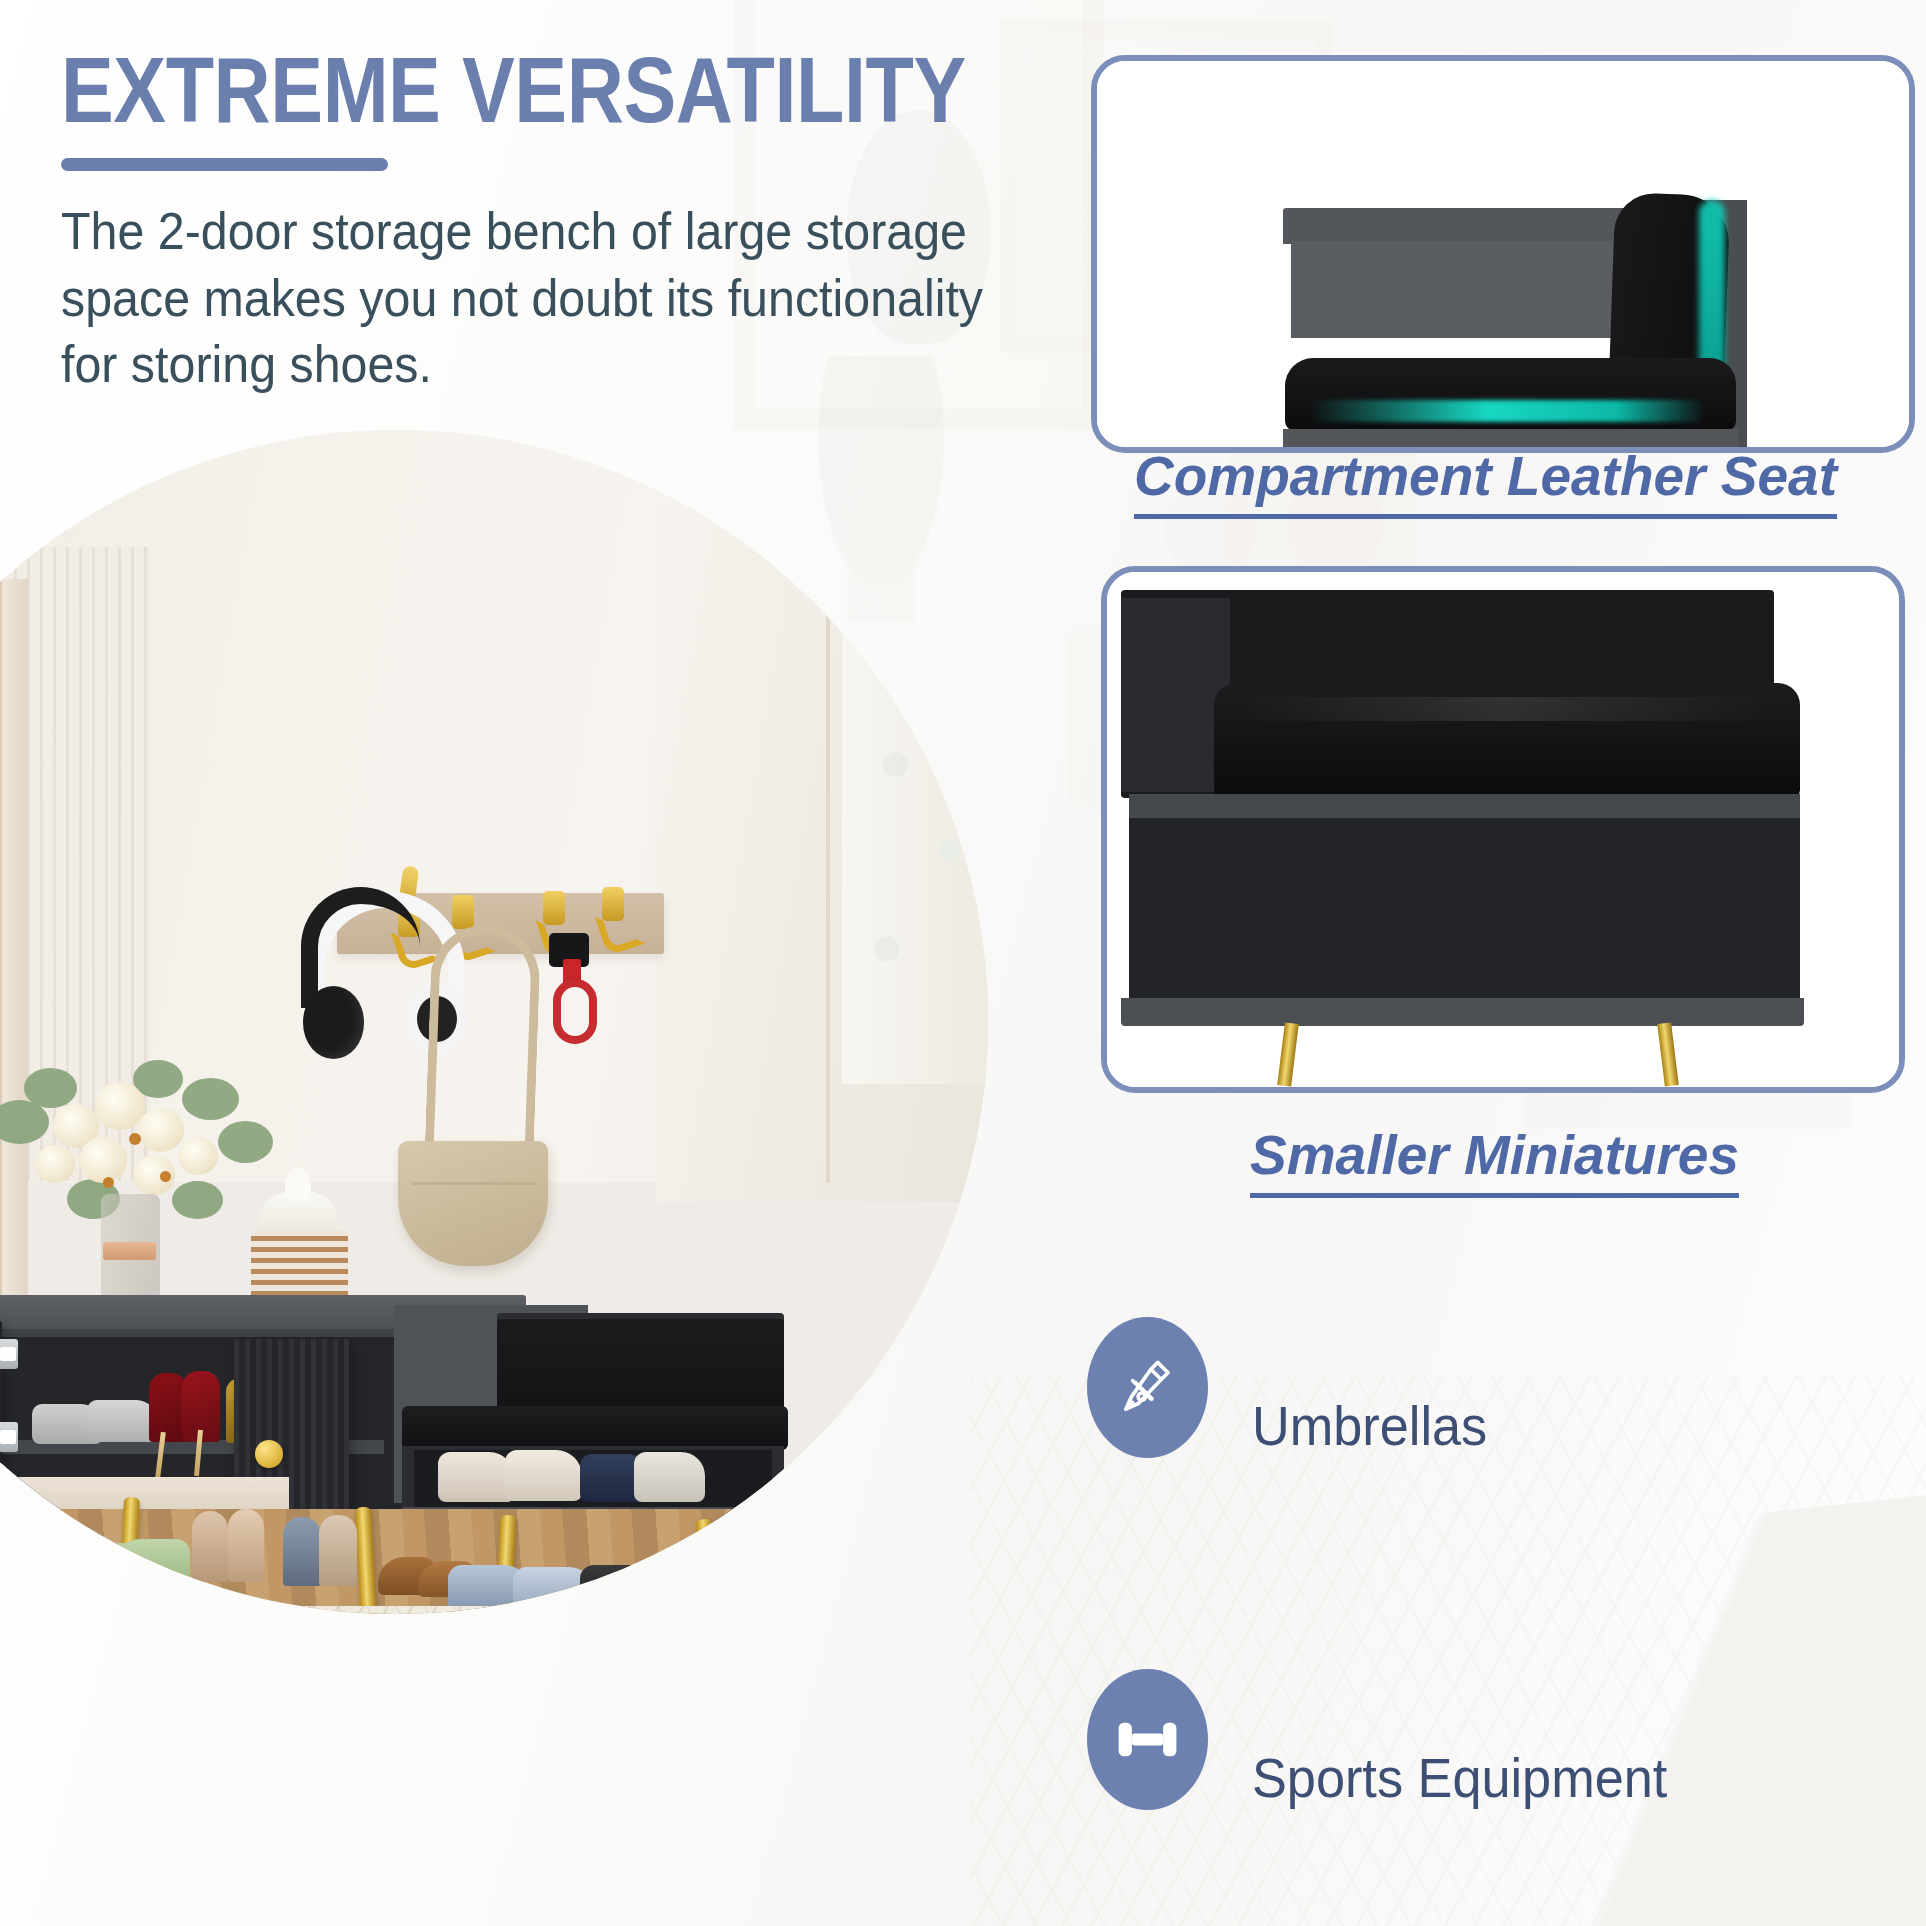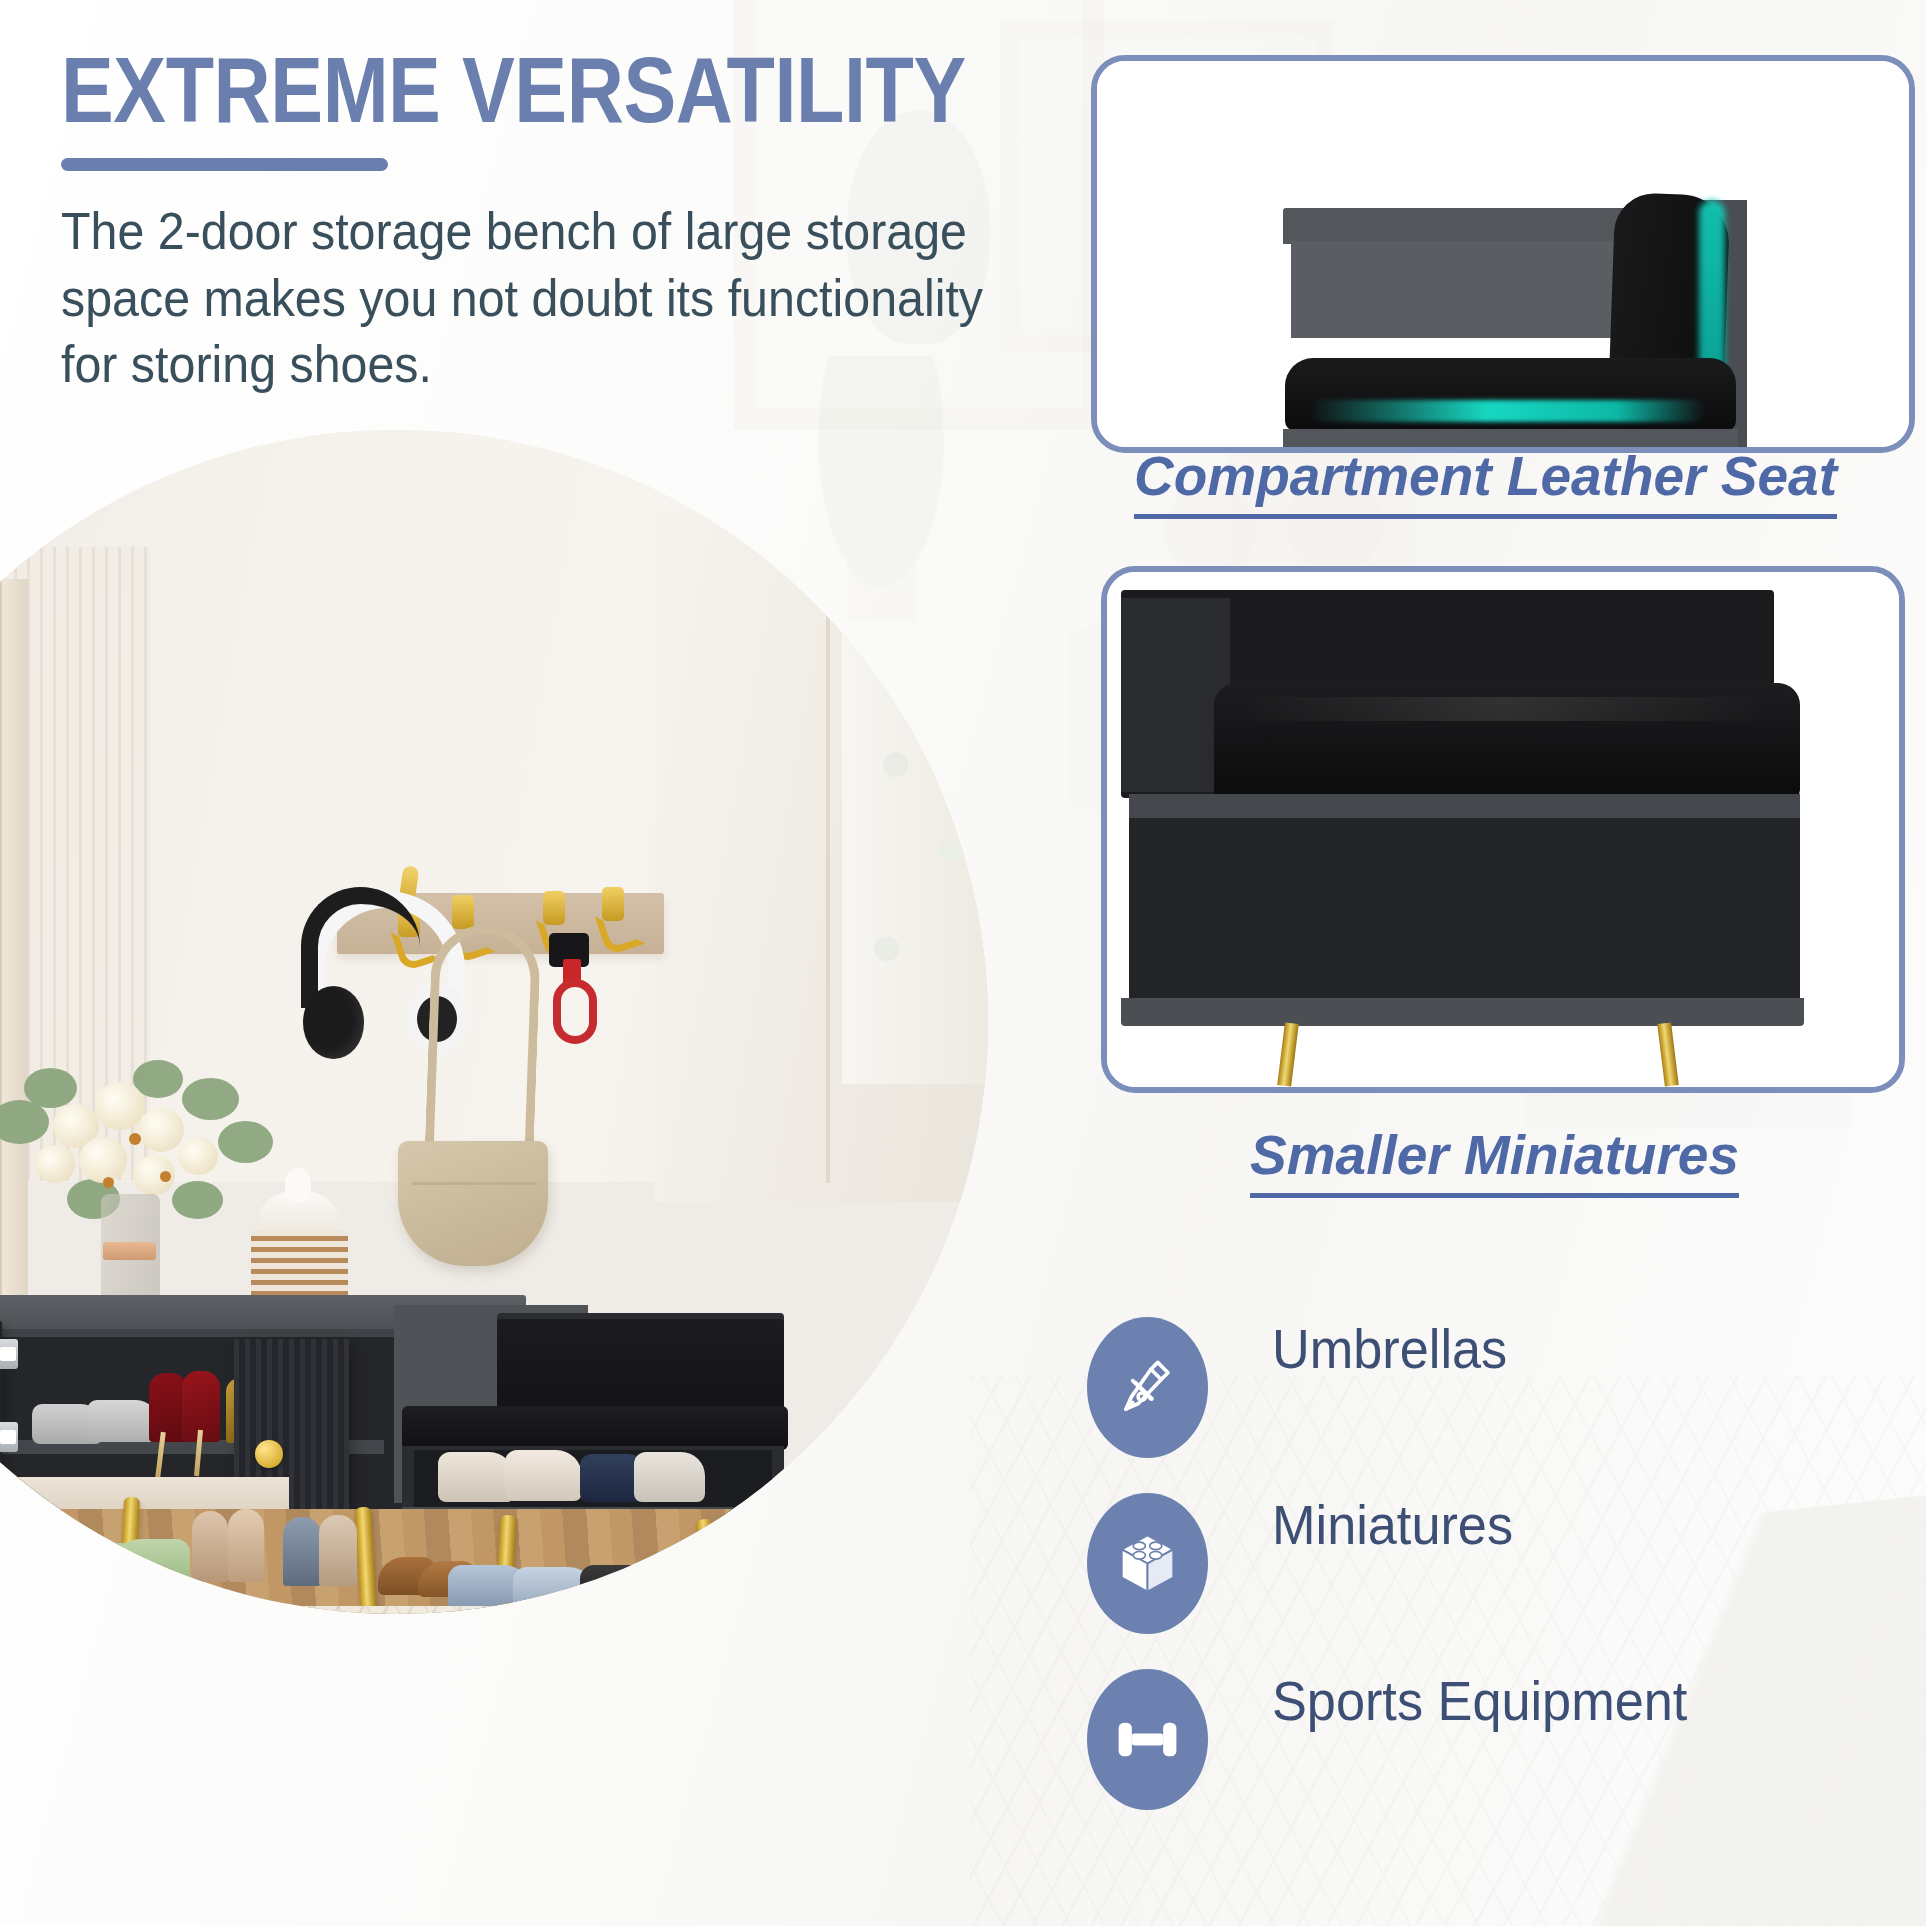--- a/index.html
+++ b/index.html
@@ -252,21 +252,21 @@
   .i2-cushhl{position:absolute;left:129px;top:125px;width:535px;height:24px;
     background:linear-gradient(90deg,rgba(255,255,255,0),rgba(255,255,255,.1),rgba(255,255,255,0));border-radius:14px;}
   .i2-rail{position:absolute;left:22px;top:222px;width:671px;height:26px;background:#45484c;}
   .i2-open{position:absolute;left:22px;top:246px;width:671px;height:184px;background:#232427;}
   .i2-openshadow{position:absolute;left:22px;top:246px;width:248px;height:184px;
     background:linear-gradient(120deg,#2e3033,#1a1b1d);}
   .i2-base{position:absolute;left:14px;top:426px;width:683px;height:28px;background:#4b4e52;border-radius:0 0 4px 4px;}
   .i2-leg{position:absolute;width:14px;height:63px;background:linear-gradient(90deg,#a87f13,#f2d86f 45%,#9c7610);}
 
   
-  .feat{position:absolute;display:flex;align-items:flex-start;gap:64px;}
+  .feat{position:absolute;display:flex;align-items:flex-end;gap:44px;}
   .f1{left:1087px;top:1317px;}
   .f2{left:1087px;top:1493px;}
   .f3{left:1087px;top:1669px;}
   .f-circle{width:121px;height:141px;border-radius:50%;background:#6c81b0;
     display:flex;align-items:center;justify-content:center;flex:none;}
   .f-label{font-size:55px;color:#3d4f74;white-space:nowrap;transform:scaleX(.95);transform-origin:left center;}
 </style>
 </head>
 <body>
 
@@ -465,38 +465,20 @@
         <path d="M35 16 L18 40 L13 51 L24 46 L44 25"></path>
         <path d="M24 22 L40 38" transform="translate(-5,4)"></path>
         <path d="M31 20 L45 34" transform="translate(-9,8)"></path>
         <circle cx="27" cy="40" r="3.2"></circle>
         <path d="M13 51 L19 45"></path>
       </svg>
     </div>
     <div class="f-label">Umbrellas</div>
   </div>
 
-  <div class="feat f2">
-    <div class="f-circle">
-      <svg width="75" height="75" viewBox="0 0 64 64">
-        <g fill="#ffffff" stroke="#6c81b0" stroke-width="1.6" stroke-linejoin="round">
-          <path d="M32 8 L54 20 L32 32 L10 20 Z"></path>
-          <path d="M10 20 L32 32 L32 56 L10 44 Z"></path>
-          <path d="M54 20 L54 44 L32 56 L32 32 Z" fill="#e6eaf4"></path>
-        </g>
-        <g fill="#ffffff" stroke="#6c81b0" stroke-width="1.4">
-          <ellipse cx="25" cy="17" rx="5.2" ry="3.2"></ellipse>
-          <ellipse cx="39" cy="17" rx="5.2" ry="3.2"></ellipse>
-          <ellipse cx="25" cy="25" rx="5.2" ry="3.2"></ellipse>
-          <ellipse cx="39" cy="25" rx="5.2" ry="3.2"></ellipse>
-        </g>
-      </svg>
-    </div>
-    <div class="f-label">Miniatures</div>
-  </div>
 
   <div class="feat f3">
     <div class="f-circle">
       <svg width="77" height="77" viewBox="0 0 64 64" fill="#ffffff">
         <rect x="8" y="18" width="11" height="28" rx="4.5"></rect>
         <rect x="45" y="18" width="11" height="28" rx="4.5"></rect>
         <rect x="19" y="27" width="26" height="10" rx="2"></rect>
       </svg>
     </div>
     <div class="f-label">Sports Equipment</div>

